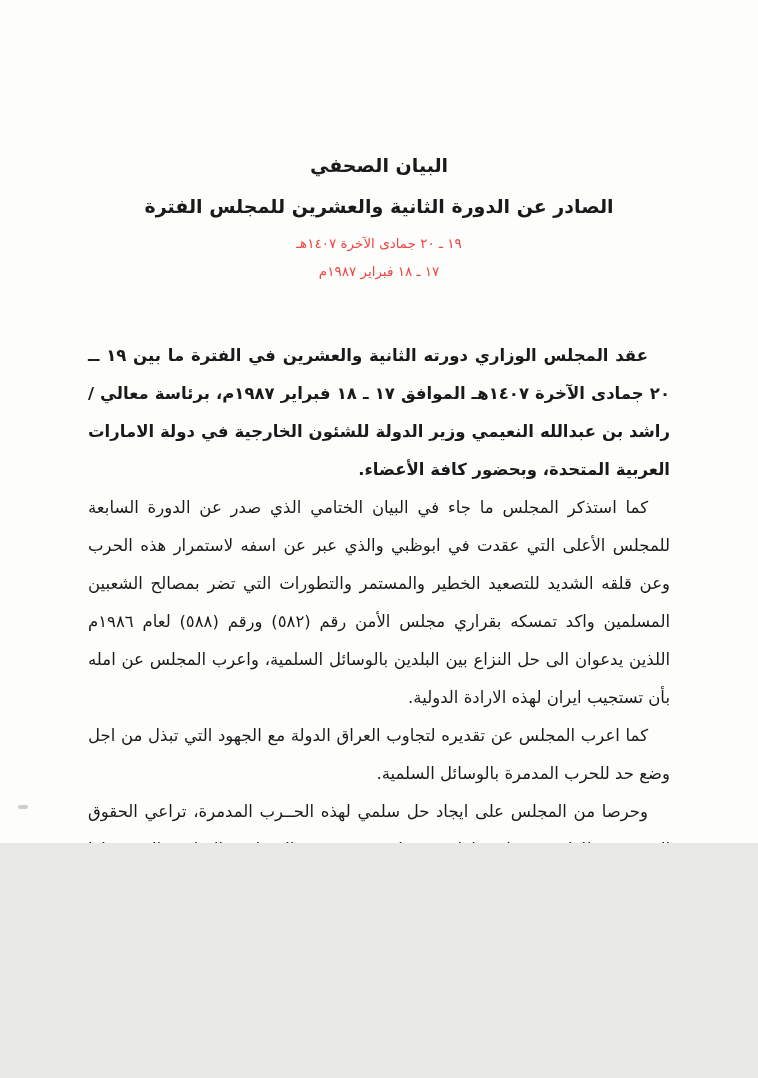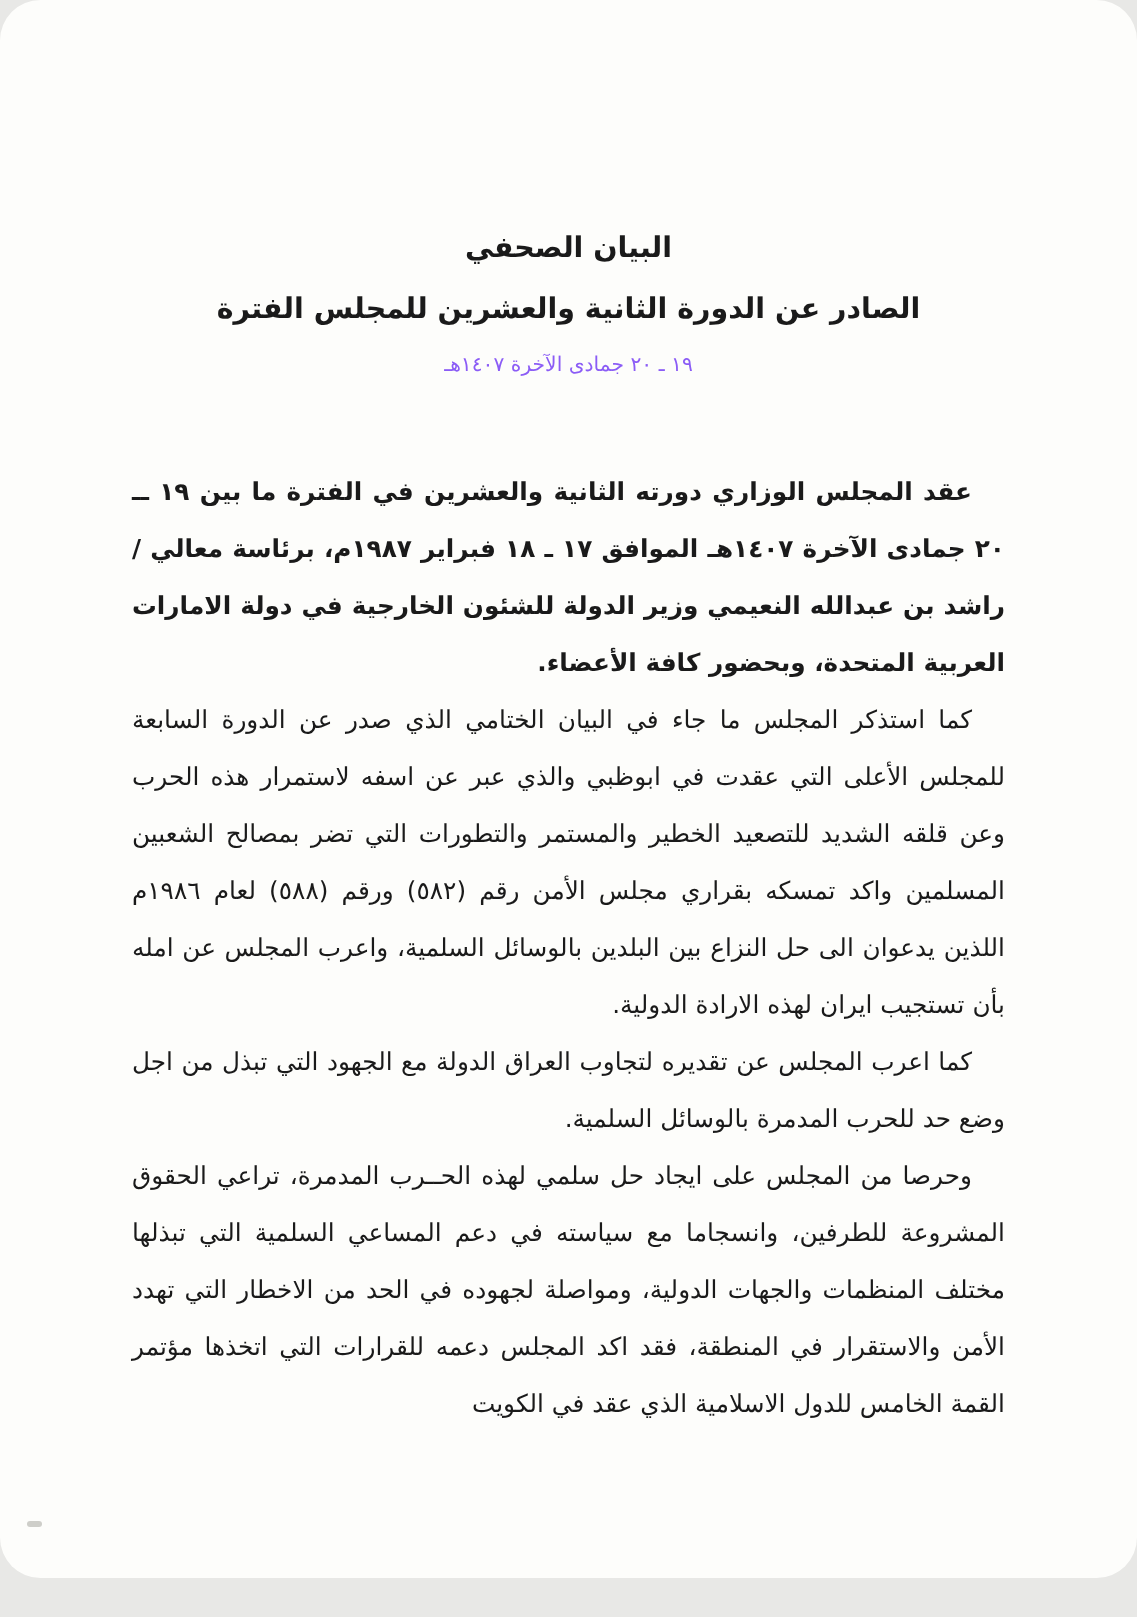--- a/index.html
+++ b/index.html
@@ -3,29 +3,28 @@
   <meta charset="utf-8">
   <style>
     html, body {
       margin: 0;
       padding: 0;
       background: #e8e8e6;
     }
     .page {
       position: relative;
       width: 758px;
-      height: 1052px;
+      height: 843px;
       margin: 0 auto;
       background: #fdfdfb;
       box-sizing: border-box;
       overflow: hidden;
       direction: rtl;
       font-family: "DejaVu Sans", sans-serif;
       color: #1a1a1a;
-      border-radius: 27px;
     }
     .scan-noise {
       position: absolute;
       left: 18px;
       bottom: 34px;
       width: 10px;
       height: 4px;
       background: #b9b9b4;
       border-radius: 2px;
       opacity: 0.7;
@@ -48,21 +47,21 @@
     }
     .title-location {
       font-size: 17px;
       font-weight: bold;
       margin: 0 0 16px 0;
       letter-spacing: 1px;
     }
     .title-date {
       font-size: 13.5px;
       margin: 0 0 12px 0;
-      color: #8b5cf6;
+      color: #ef4444;
     }
     .body-block {
       margin: 58px 88px 0 88px;
       font-size: 16.5px;
       line-height: 38px;
       text-align: justify;
       text-align-last: right;
     }
     .body-block p {
       margin: 0;
@@ -75,20 +74,21 @@
   </style>
 </head>
 <body>
 
 <div class="page">
 
   <div class="header">
     <p class="title-main">البيان الصحفي</p>
     <p class="title-sub">الصادر عن الدورة الثانية والعشرين للمجلس الفترة</p>
     <p class="title-date">١٩ ـ ٢٠ جمادى الآخرة ١٤٠٧هـ</p>
+    <p class="title-date">١٧ ـ ١٨ فبراير ١٩٨٧م</p>
   </div>
 
   <div class="body-block">
     <p class="first">عقد المجلس الوزاري دورته الثانية والعشرين في الفترة ما بين ١٩ ــ ٢٠ جمادى الآخرة ١٤٠٧هـ الموافق ١٧ ـ ١٨ فبراير ١٩٨٧م، برئاسة معالي / راشد بن عبدالله النعيمي وزير الدولة للشئون الخارجية في دولة الامارات العربية المتحدة، وبحضور كافة الأعضاء.</p>
     <p>كما استذكر المجلس ما جاء في البيان الختامي الذي صدر عن الدورة السابعة للمجلس الأعلى التي عقدت في ابوظبي والذي عبر عن اسفه لاستمرار هذه الحرب وعن قلقه الشديد للتصعيد الخطير والمستمر والتطورات التي تضر بمصالح الشعبين المسلمين واكد تمسكه بقراري مجلس الأمن رقم (٥٨٢) ورقم (٥٨٨) لعام ١٩٨٦م اللذين يدعوان الى حل النزاع بين البلدين بالوسائل السلمية، واعرب المجلس عن امله بأن تستجيب ايران لهذه الارادة الدولية.</p>
     <p>كما اعرب المجلس عن تقديره لتجاوب العراق الدولة مع الجهود التي تبذل من اجل وضع حد للحرب المدمرة بالوسائل السلمية.</p>
     <p>وحرصا من المجلس على ايجاد حل سلمي لهذه الحــرب المدمرة، تراعي الحقوق المشروعة للطرفين، وانسجاما مع سياسته في دعم المساعي السلمية التي تبذلها مختلف المنظمات والجهات الدولية، ومواصلة لجهوده في الحد من الاخطار التي تهدد الأمن والاستقرار في المنطقة، فقد اكد المجلس دعمه للقرارات التي اتخذها مؤتمر القمة الخامس للدول الاسلامية الذي عقد في الكويت</p>
   </div>
 
   <div class="scan-noise"></div>

